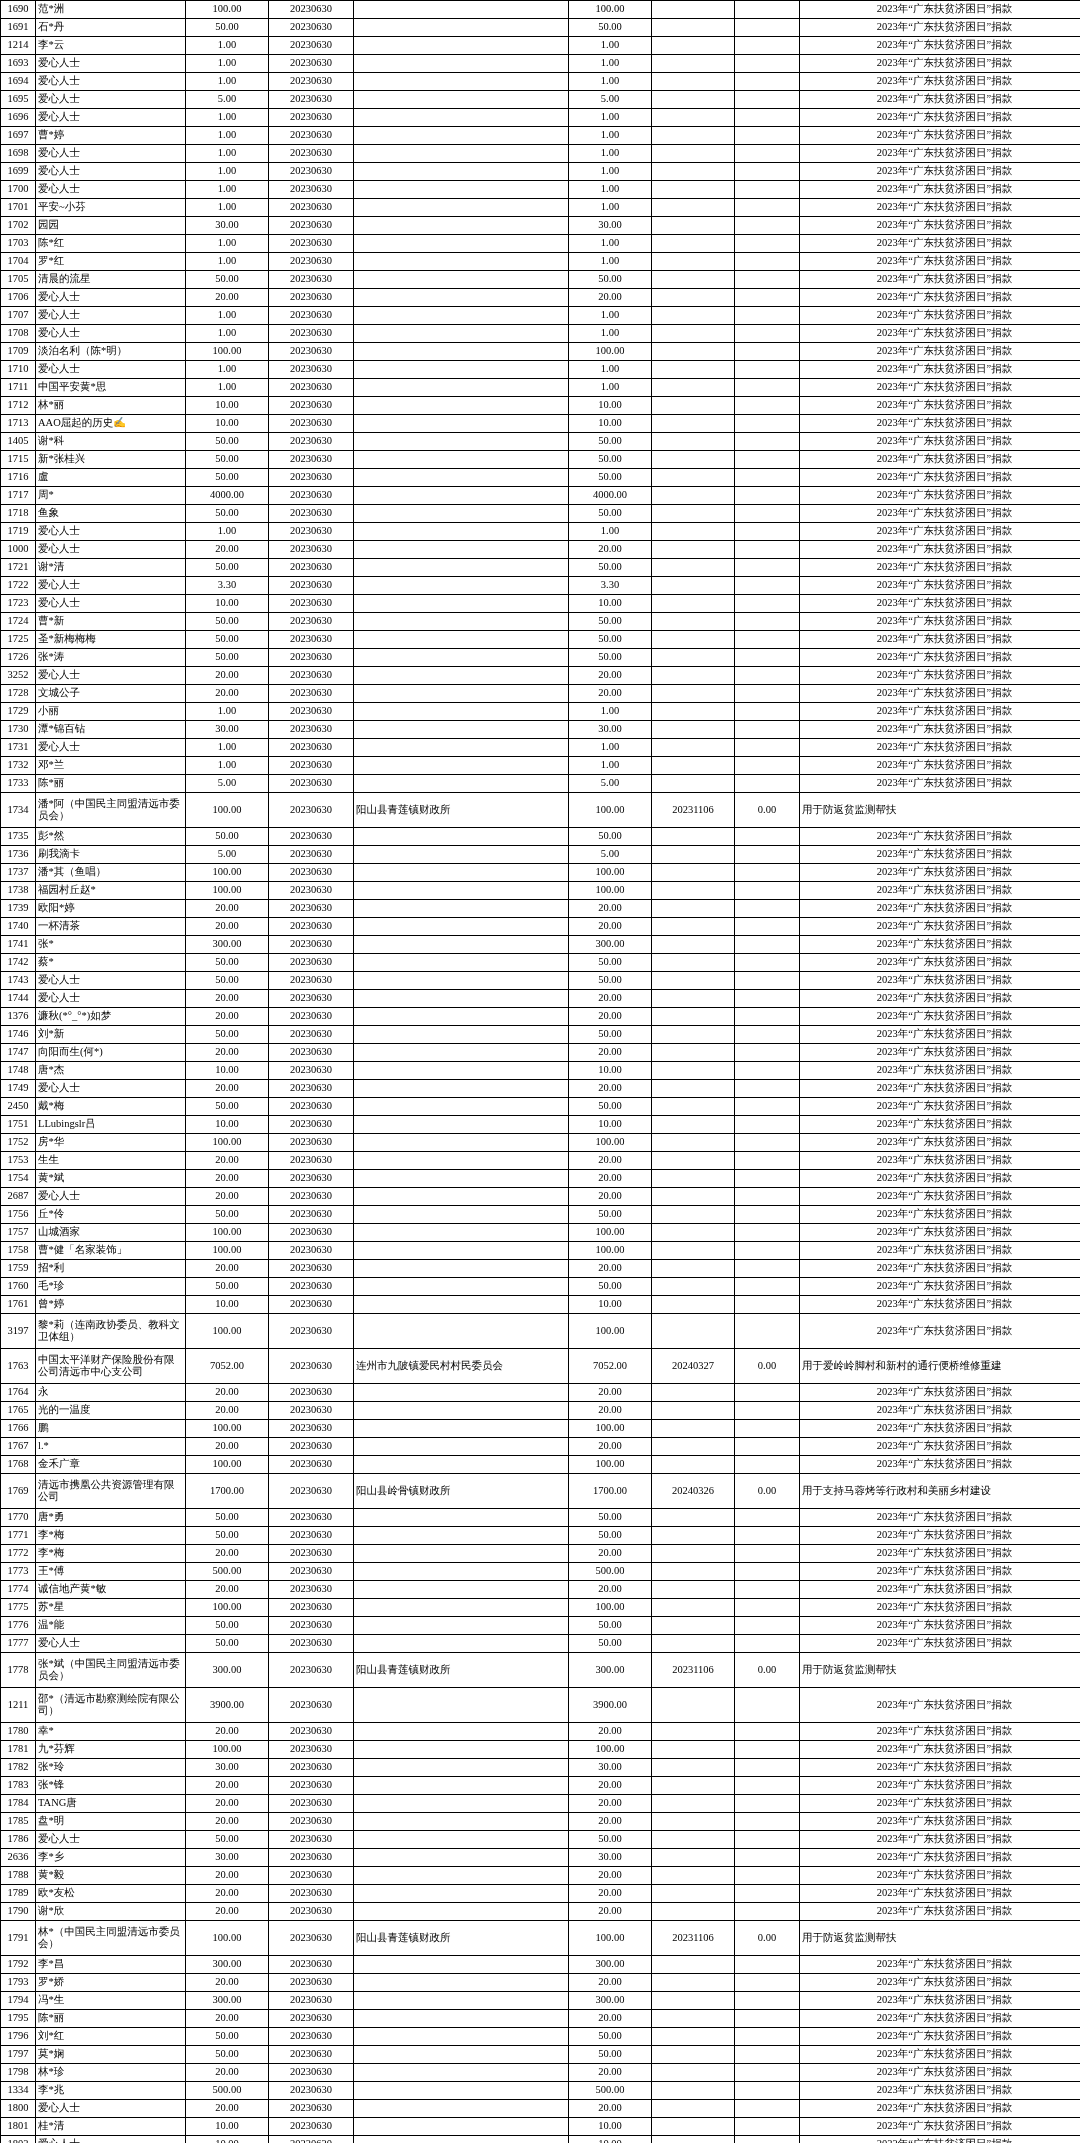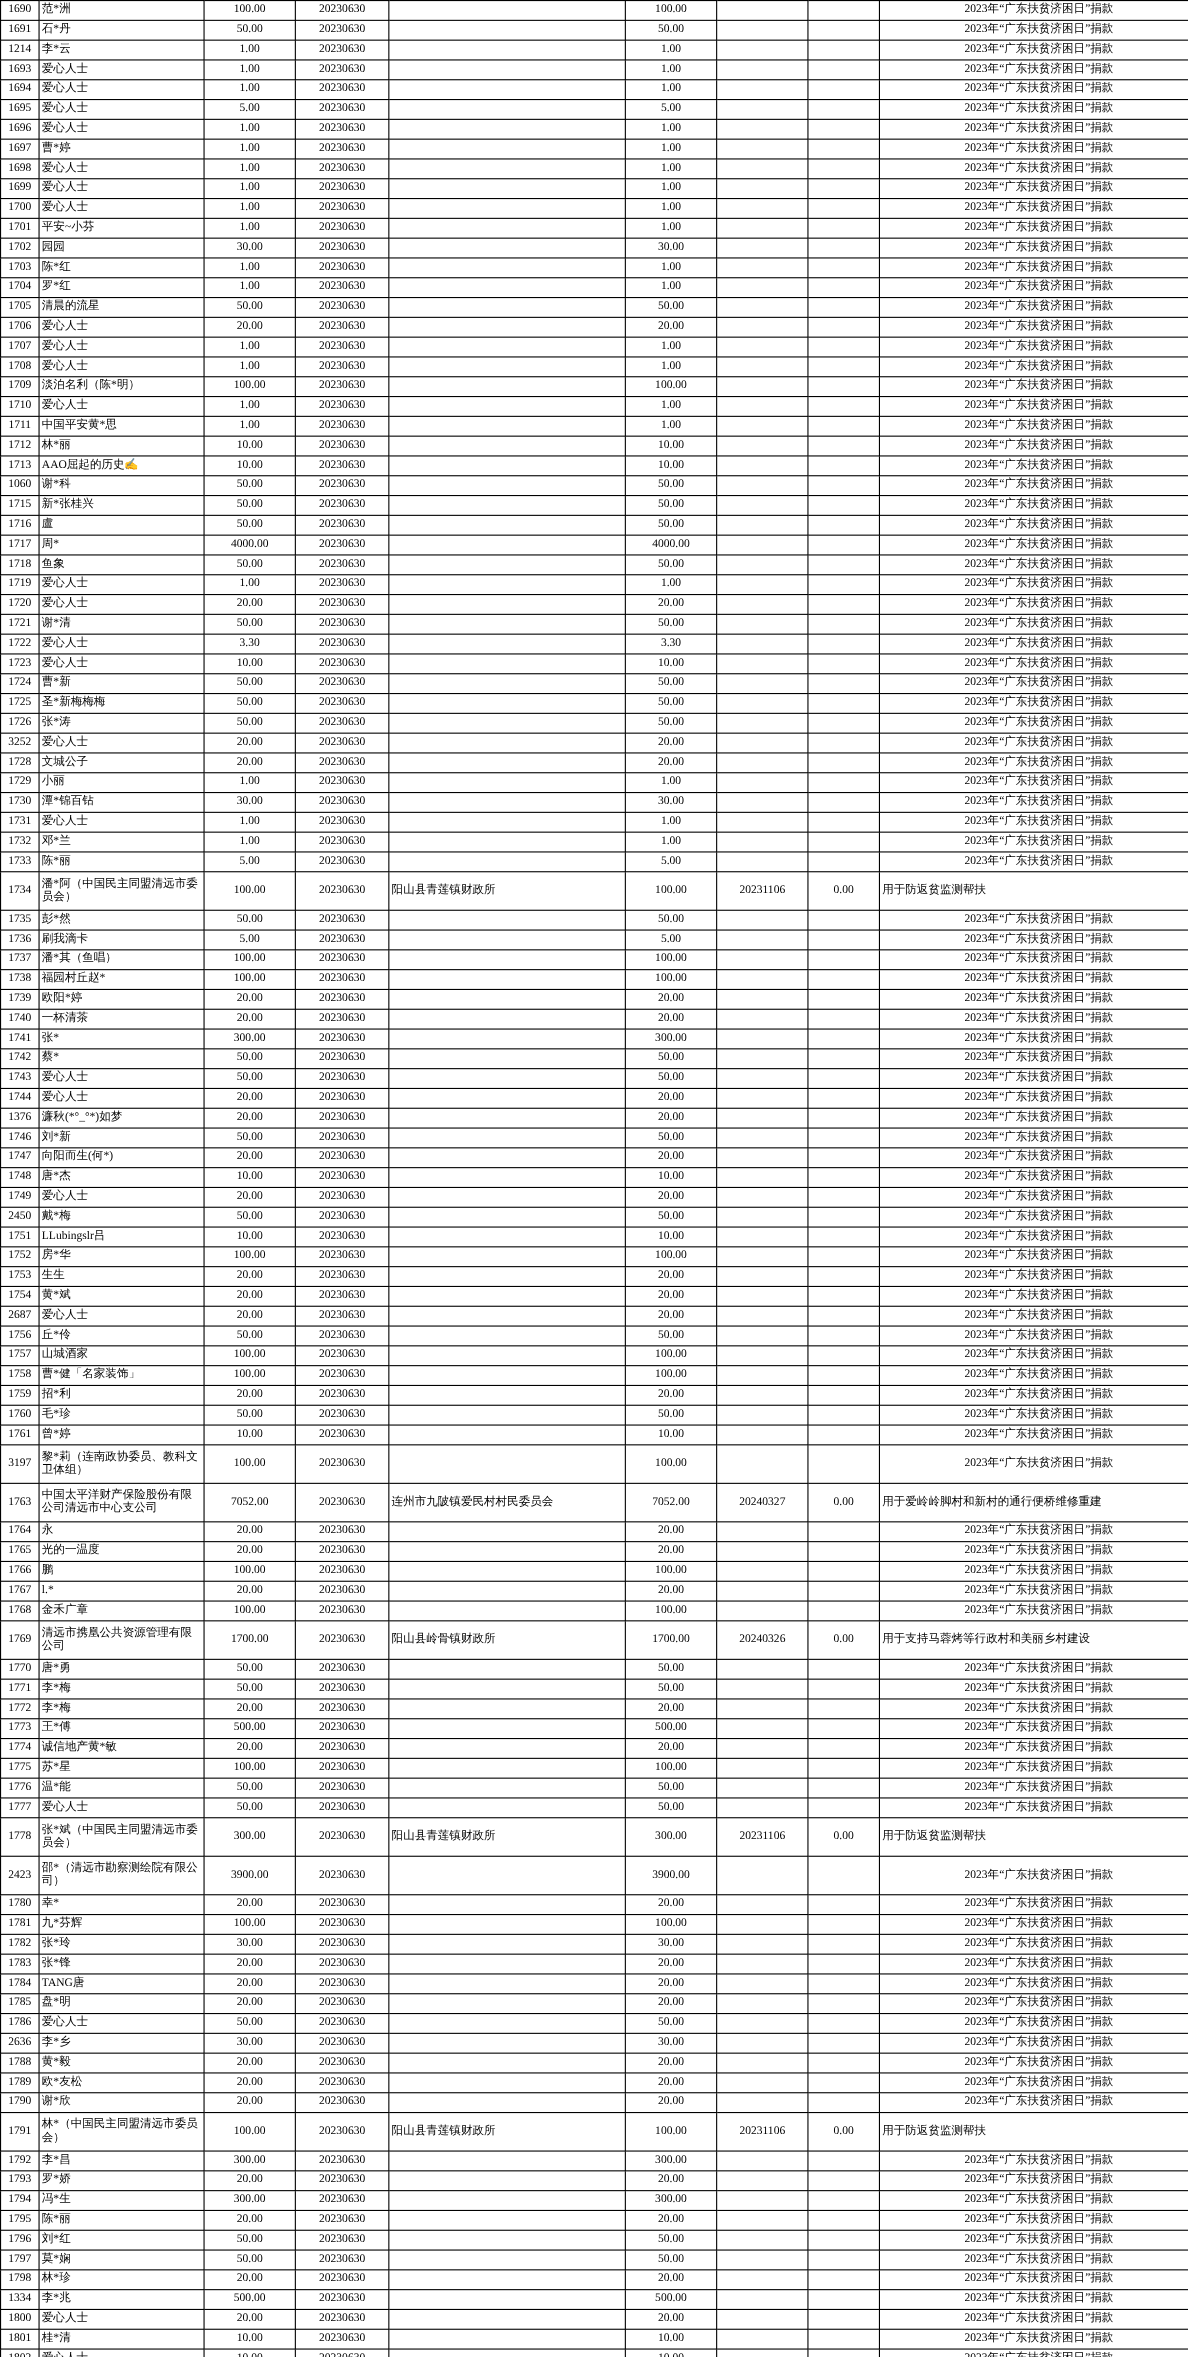--- a/index.html
+++ b/index.html
@@ -283,21 +283,21 @@
           <td class="c-name">AAO屈起的历史✍</td>
           <td class="c-amt">10.00</td>
           <td class="c-date">20230630</td>
           <td class="c-org"></td>
           <td class="c-amt2">10.00</td>
           <td class="c-date2"></td>
           <td class="c-bal"></td>
           <td class="c-use use-center">2023年“广东扶贫济困日”捐款</td>
         </tr>
         <tr>
-          <td class="c-idx">1060</td>
+          <td class="c-idx">1405</td>
           <td class="c-name">谢*科</td>
           <td class="c-amt">50.00</td>
           <td class="c-date">20230630</td>
           <td class="c-org"></td>
           <td class="c-amt2">50.00</td>
           <td class="c-date2"></td>
           <td class="c-bal"></td>
           <td class="c-use use-center">2023年“广东扶贫济困日”捐款</td>
         </tr>
         <tr>
@@ -349,21 +349,21 @@
           <td class="c-name">爱心人士</td>
           <td class="c-amt">1.00</td>
           <td class="c-date">20230630</td>
           <td class="c-org"></td>
           <td class="c-amt2">1.00</td>
           <td class="c-date2"></td>
           <td class="c-bal"></td>
           <td class="c-use use-center">2023年“广东扶贫济困日”捐款</td>
         </tr>
         <tr>
-          <td class="c-idx">1720</td>
+          <td class="c-idx">1000</td>
           <td class="c-name">爱心人士</td>
           <td class="c-amt">20.00</td>
           <td class="c-date">20230630</td>
           <td class="c-org"></td>
           <td class="c-amt2">20.00</td>
           <td class="c-date2"></td>
           <td class="c-bal"></td>
           <td class="c-use use-center">2023年“广东扶贫济困日”捐款</td>
         </tr>
         <tr>
@@ -998,21 +998,21 @@
           <td class="c-name">张*斌（中国民主同盟清远市委员会）</td>
           <td class="c-amt">300.00</td>
           <td class="c-date">20230630</td>
           <td class="c-org">阳山县青莲镇财政所</td>
           <td class="c-amt2">300.00</td>
           <td class="c-date2">20231106</td>
           <td class="c-bal">0.00</td>
           <td class="c-use">用于防返贫监测帮扶</td>
         </tr>
         <tr class="tall">
-          <td class="c-idx">2423</td>
+          <td class="c-idx">1211</td>
           <td class="c-name">邵*（清远市勘察测绘院有限公司）</td>
           <td class="c-amt">3900.00</td>
           <td class="c-date">20230630</td>
           <td class="c-org"></td>
           <td class="c-amt2">3900.00</td>
           <td class="c-date2"></td>
           <td class="c-bal"></td>
           <td class="c-use use-center">2023年“广东扶贫济困日”捐款</td>
         </tr>
         <tr>

